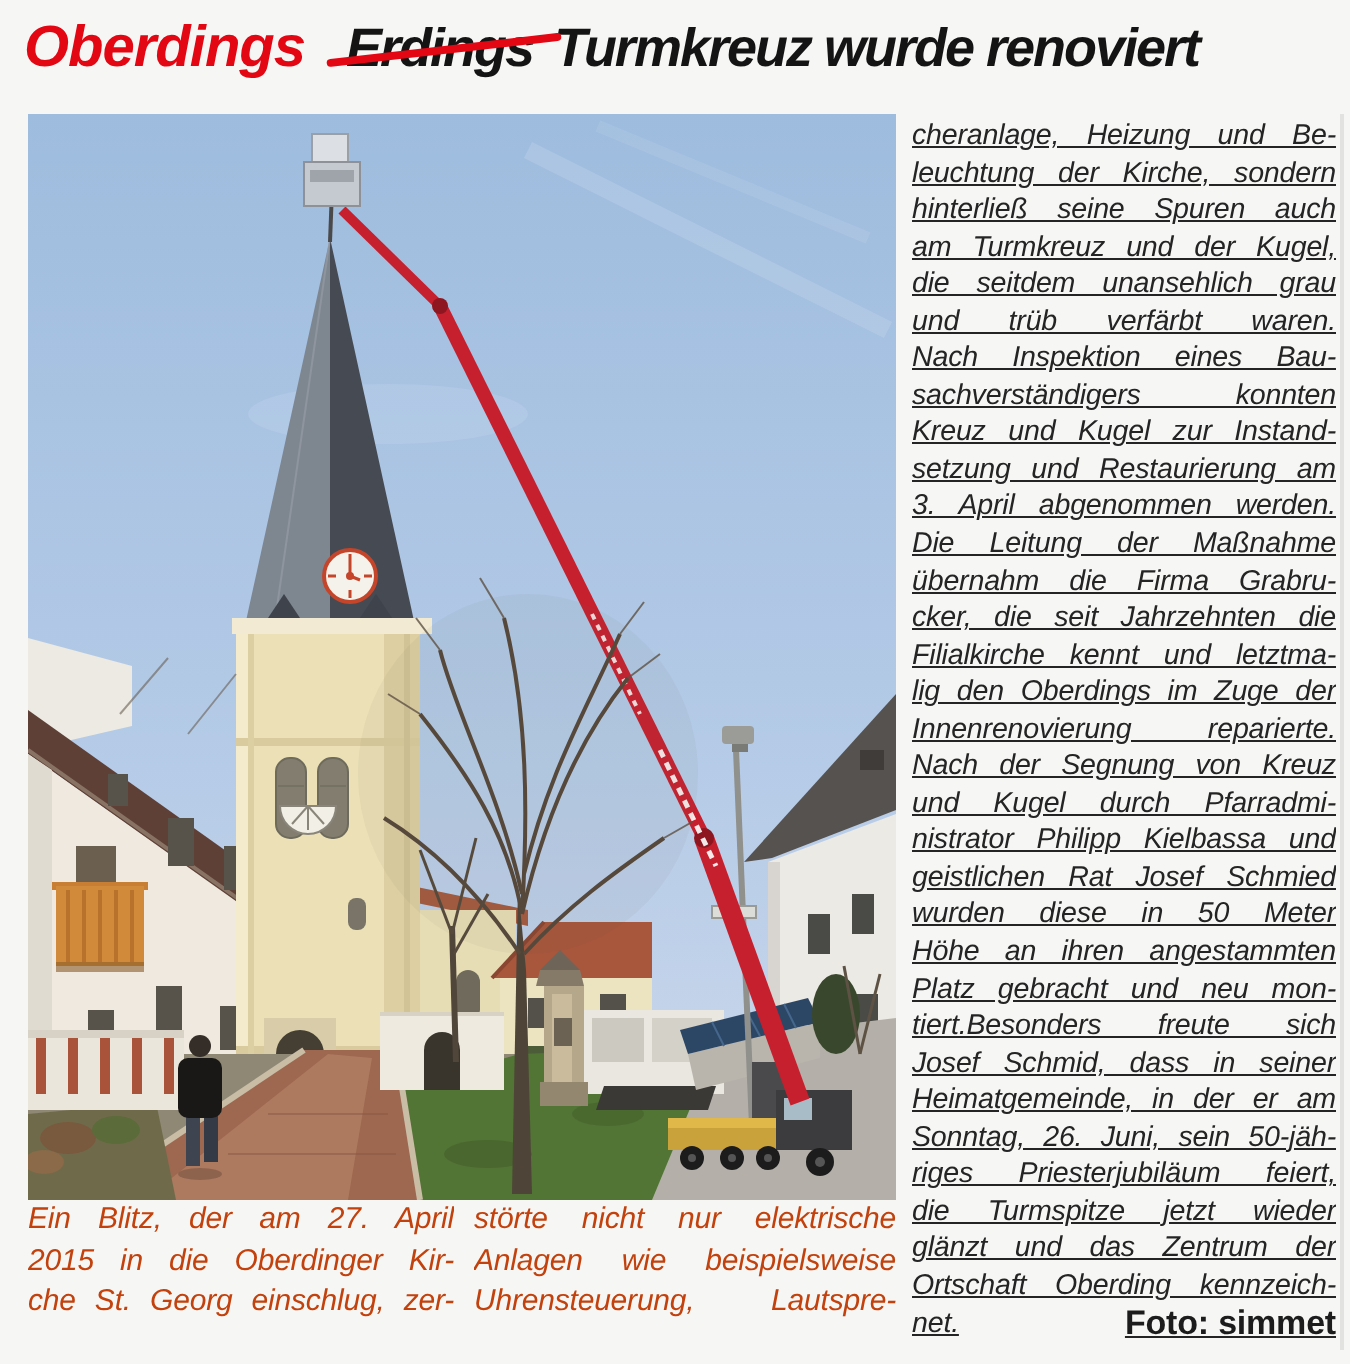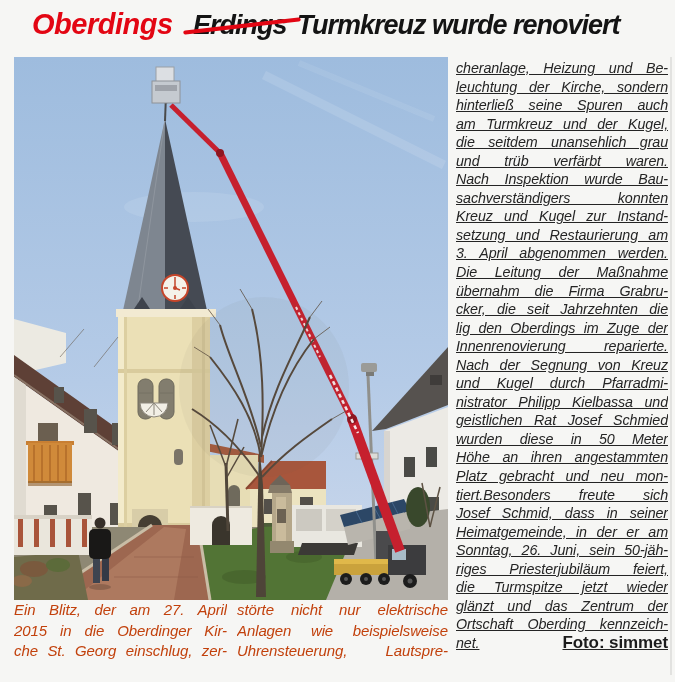--- a/index.html
+++ b/index.html
@@ -3,21 +3,21 @@
 <meta charset="utf-8">
 <style>
   html,body{margin:0;padding:0;}
   body{
     width:675px;height:682px;position:relative;overflow:hidden;
     background:#f6f6f4;
     font-family:"Liberation Sans", sans-serif;
     color:#2a2a2a;
   }
   
-  .headline{position:absolute;top:8px;left:32px;white-space:nowrap;}
+  .headline{position:absolute;top:8px;left:12px;white-space:nowrap;}
   .headline span{display:inline-block;vertical-align:baseline;}
   .correction{
     font-size:29px;font-weight:bold;font-style:italic;
     color:#e30613;letter-spacing:-0.5px;margin-right:16px;
   }
   .struck{
     font-size:27px;font-weight:bold;font-style:italic;color:#141414;
     letter-spacing:-1px;position:relative;margin-right:6px;
   }
   .struck::after{
@@ -336,28 +336,29 @@
 </div>
 
 <div class="article-col">
   <div>
       <div class="jline">cheranlage, Heizung und Be-</div>
       <div class="jline">leuchtung der Kirche, sondern</div>
       <div class="jline">hinterließ seine Spuren auch</div>
       <div class="jline">am Turmkreuz und der Kugel,</div>
       <div class="jline">die seitdem unansehlich grau</div>
       <div class="jline">und trüb verfärbt waren.</div>
-      <div class="jline">Nach Inspektion wurde Bau-</div>
+      <div class="jline">Nach Inspektion eines Bau-</div>
       <div class="jline">sachverständigers konnten</div>
       <div class="jline">Kreuz und Kugel zur Instand-</div>
       <div class="jline">setzung und Restaurierung am</div>
       <div class="jline">3. April abgenommen werden.</div>
       <div class="jline">Die Leitung der Maßnahme</div>
       <div class="jline">übernahm die Firma Grabru-</div>
       <div class="jline">cker, die seit Jahrzehnten die</div>
+      <div class="jline">Filialkirche kennt und letztma-</div>
       <div class="jline">lig den Oberdings im Zuge der</div>
       <div class="jline">Innenrenovierung reparierte.</div>
       <div class="jline">Nach der Segnung von Kreuz</div>
       <div class="jline">und Kugel durch Pfarradmi-</div>
       <div class="jline">nistrator Philipp Kielbassa und</div>
       <div class="jline">geistlichen Rat Josef Schmied</div>
       <div class="jline">wurden diese in 50 Meter</div>
       <div class="jline">Höhe an ihren angestammten</div>
       <div class="jline">Platz gebracht und neu mon-</div>
       <div class="jline">tiert.Besonders freute sich</div>

